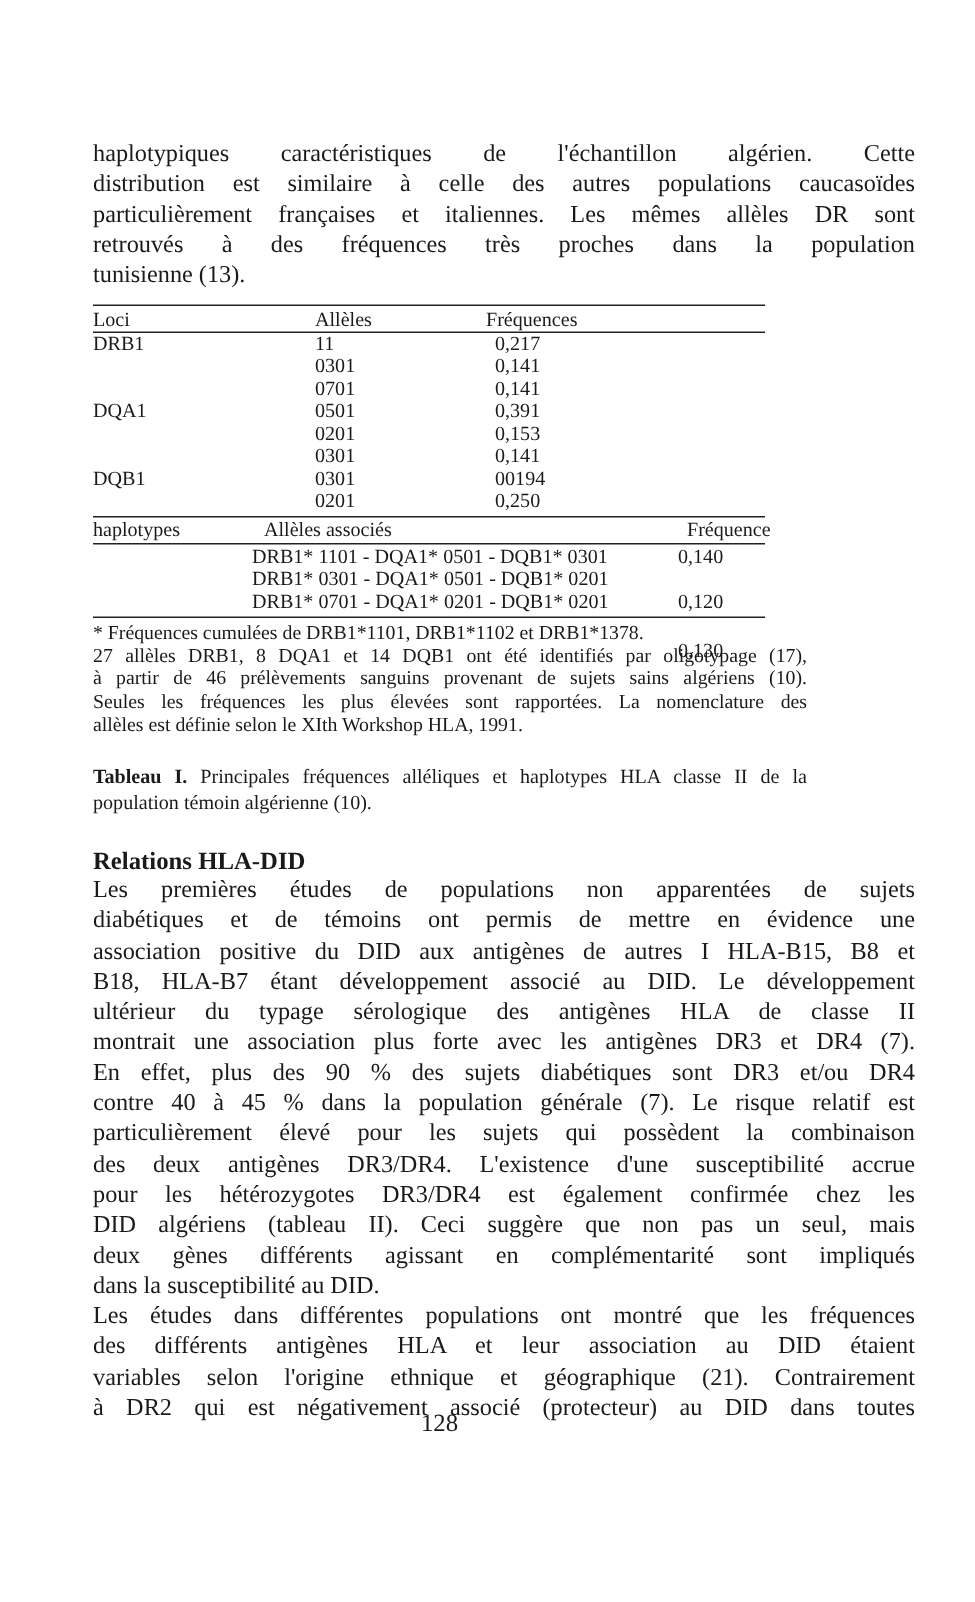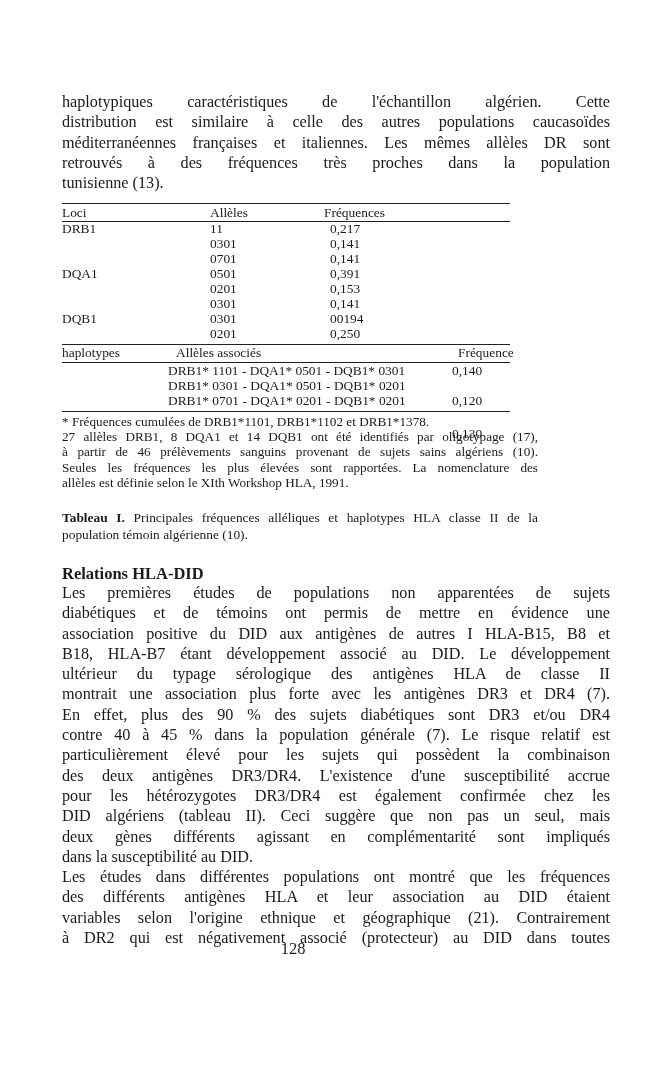--- a/index.html
+++ b/index.html
@@ -24,21 +24,21 @@
   .pagenum { position: absolute; left: 0; width: 586px; top: 939px; text-align: center; font-size: 16.5px; }
 </style>
 </head>
 <body>
 
 <div class="page">
 
   <div class="p" style="top:92px;">
     <span class="ln">haplotypiques caractéristiques de l'échantillon algérien. Cette</span>
     <span class="ln">distribution est similaire à celle des autres populations caucasoïdes</span>
-    <span class="ln">méditerranéennes françaises et italiennes. Les mêmes allèles DR sont</span>
+    <span class="ln">particulièrement françaises et italiennes. Les mêmes allèles DR sont</span>
     <span class="ln">retrouvés à des fréquences très proches dans la population</span>
     <span class="ln last">tunisienne (13).</span>
   </div>
 
   <div class="tbl" style="top:198px; height:230px;">
     <div class="rule" style="top:5px;"></div>
     <div class="rule" style="top:23px;"></div>
 
     <span class="cell" style="left:0; top:8px;">Loci</span>
     <span class="cell" style="left:148px; top:8px;">Allèles</span>

